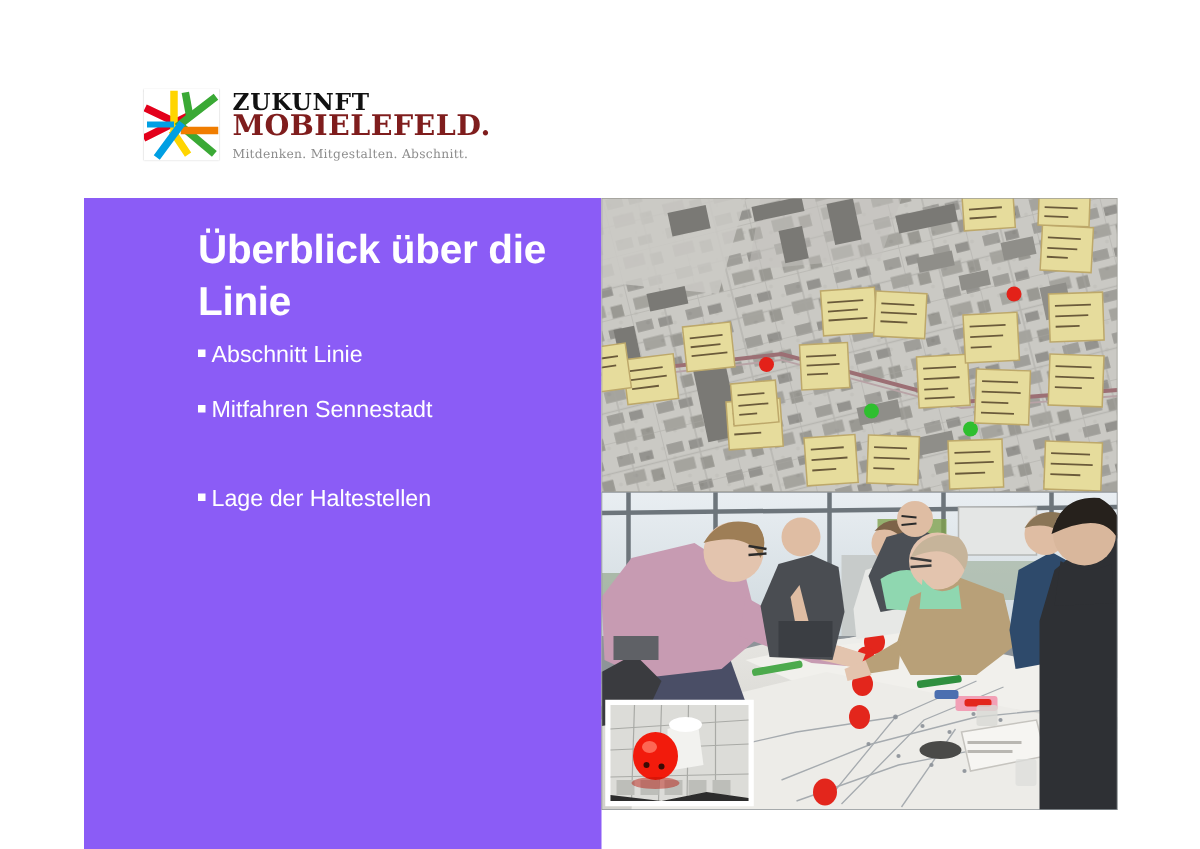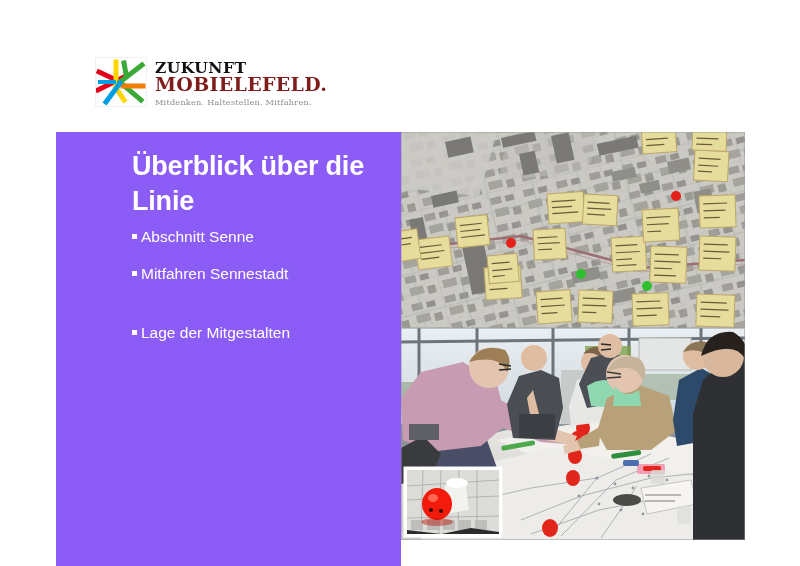--- a/index.html
+++ b/index.html
@@ -24,21 +24,21 @@
     height: 566px;
     background: #ffffff;
   }
 
   
   .logo-block {
     position: absolute;
     left: 96px;
     top: 58px;
     display: flex;
-    align-items: flex-start;
+    align-items: flex-end;
     gap: 9px;
   }
   .logo-mark {
     width: 50px;
     height: 48px;
     position: relative;
     background: #ffffff;
     box-shadow: 0 0 1px rgba(0,0,0,.35);
     overflow: hidden;
     flex: none;
@@ -166,43 +166,43 @@
 
         <path d="M27 28 L47 28" stroke="#f07d00" stroke-width="5" fill="none" stroke-linecap="square"></path>
 
         <path d="M24 25 L10 44" stroke="#009fe3" stroke-width="5" fill="none" stroke-linecap="square"></path>
         <path d="M4 24 L18 24" stroke="#009fe3" stroke-width="4" fill="none" stroke-linecap="square"></path>
       </svg>
     </div>
     <div class="logo-words">
       <div class="logo-line1">ZUKUNFT</div>
       <div class="logo-line2">MOBIELEFELD.</div>
-      <div class="logo-tagline">Mitdenken. Haltestellen. Mitfahren.</div>
+      <div class="logo-tagline">Mitdenken. Mitgestalten. Abschnitt.</div>
     </div>
   </div>
 
   <div class="gray-panel">
 
     <div class="slide-title">Überblick über die Linie</div>
 
     <div class="bullet-group group-a">
       <div class="bullet">
         <span class="bullet-marker"></span>
-        <span>Abschnitt Senne</span>
+        <span>Abschnitt Linie</span>
       </div>
       <div class="bullet">
         <span class="bullet-marker"></span>
         <span>Mitfahren Sennestadt</span>
       </div>
     </div>
 
     <div class="bullet-group group-b">
       <div class="bullet">
         <span class="bullet-marker"></span>
-        <span>Lage der Mitgestalten</span>
+        <span>Lage der Haltestellen</span>
       </div>
     </div>
 
   </div>
 
   <div class="photo-map">
     <svg width="344" height="196" viewBox="0 0 344 196" aria-hidden="true">
       <defs>
         <pattern id="cityblocks" width="34" height="28" patternUnits="userSpaceOnUse" patternTransform="rotate(-14)">
           <rect width="34" height="28" fill="#c9c8c3"></rect>

